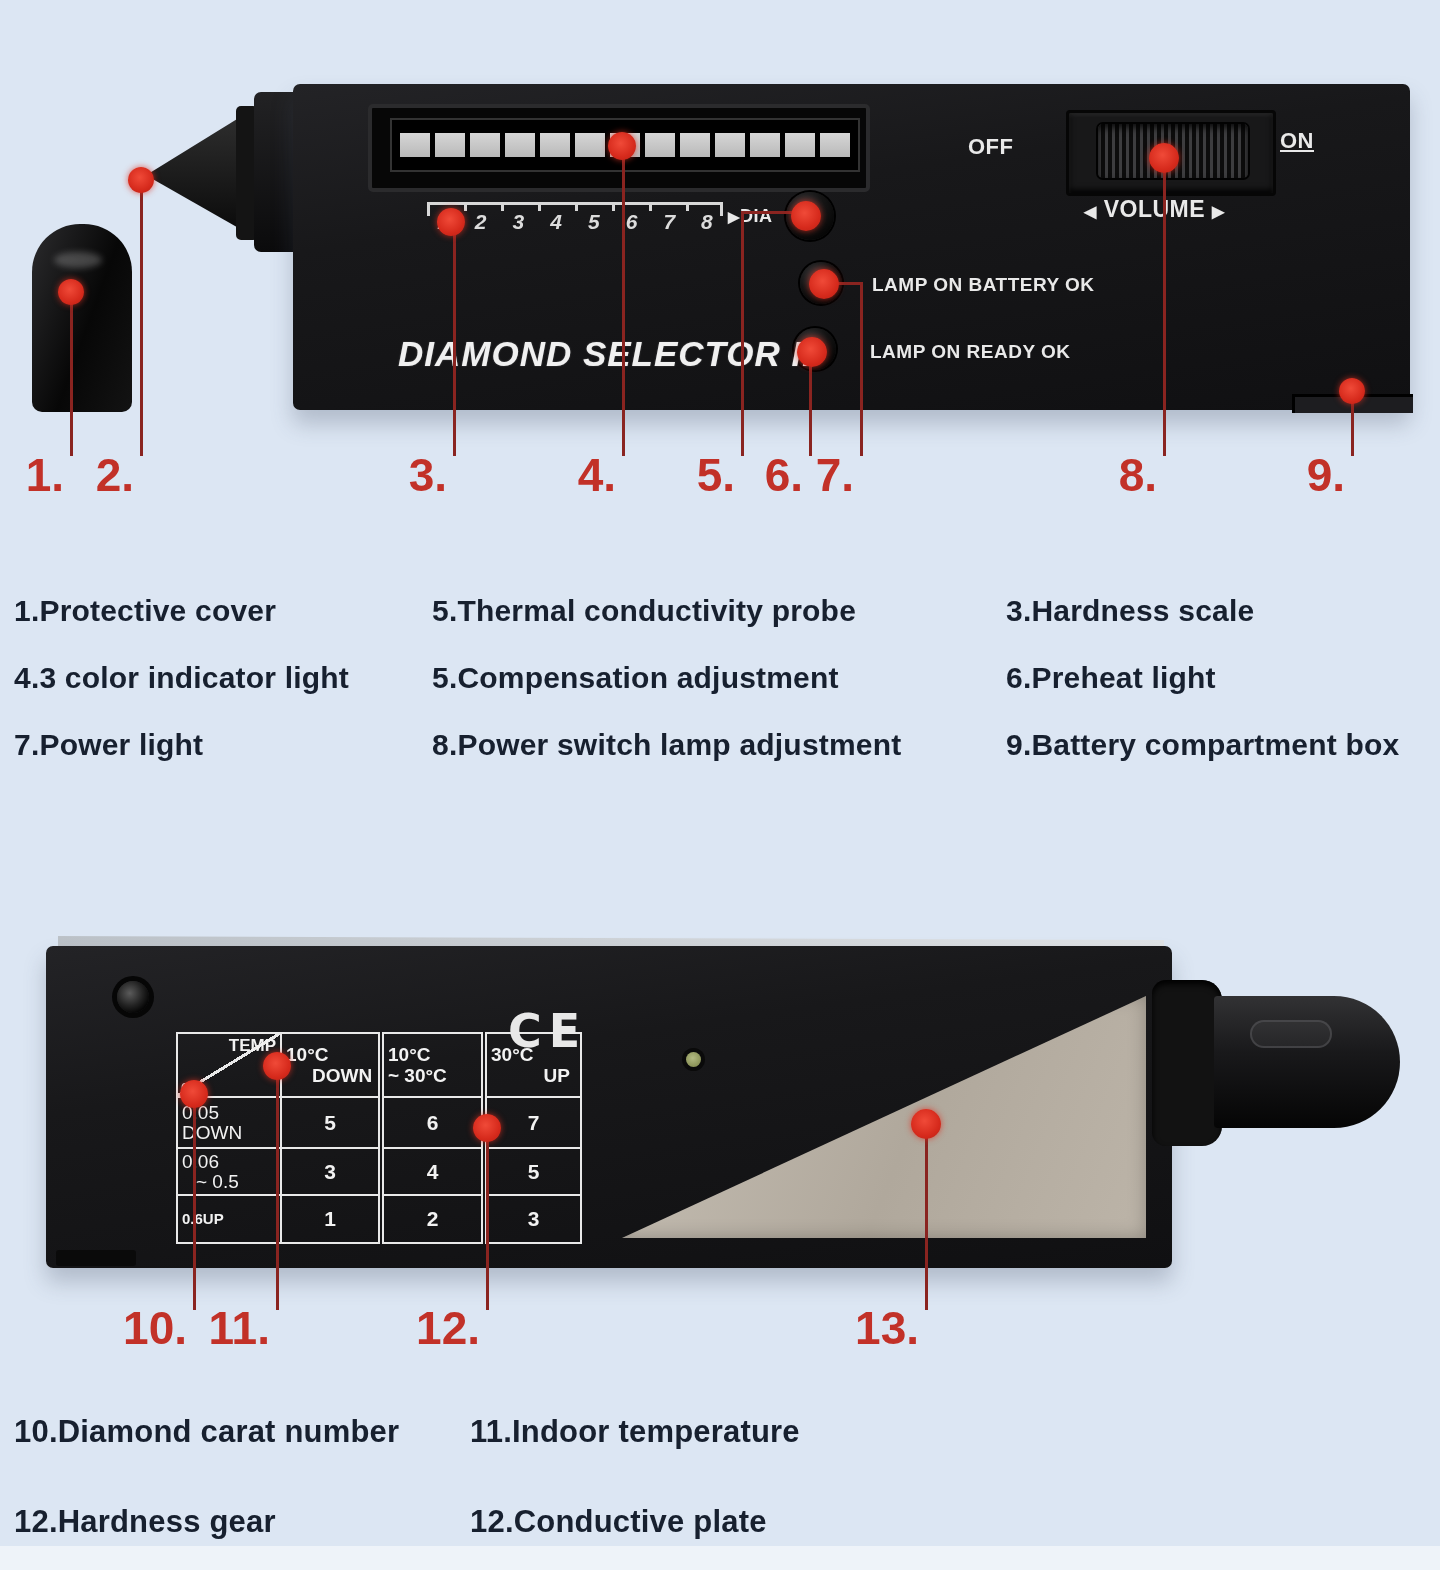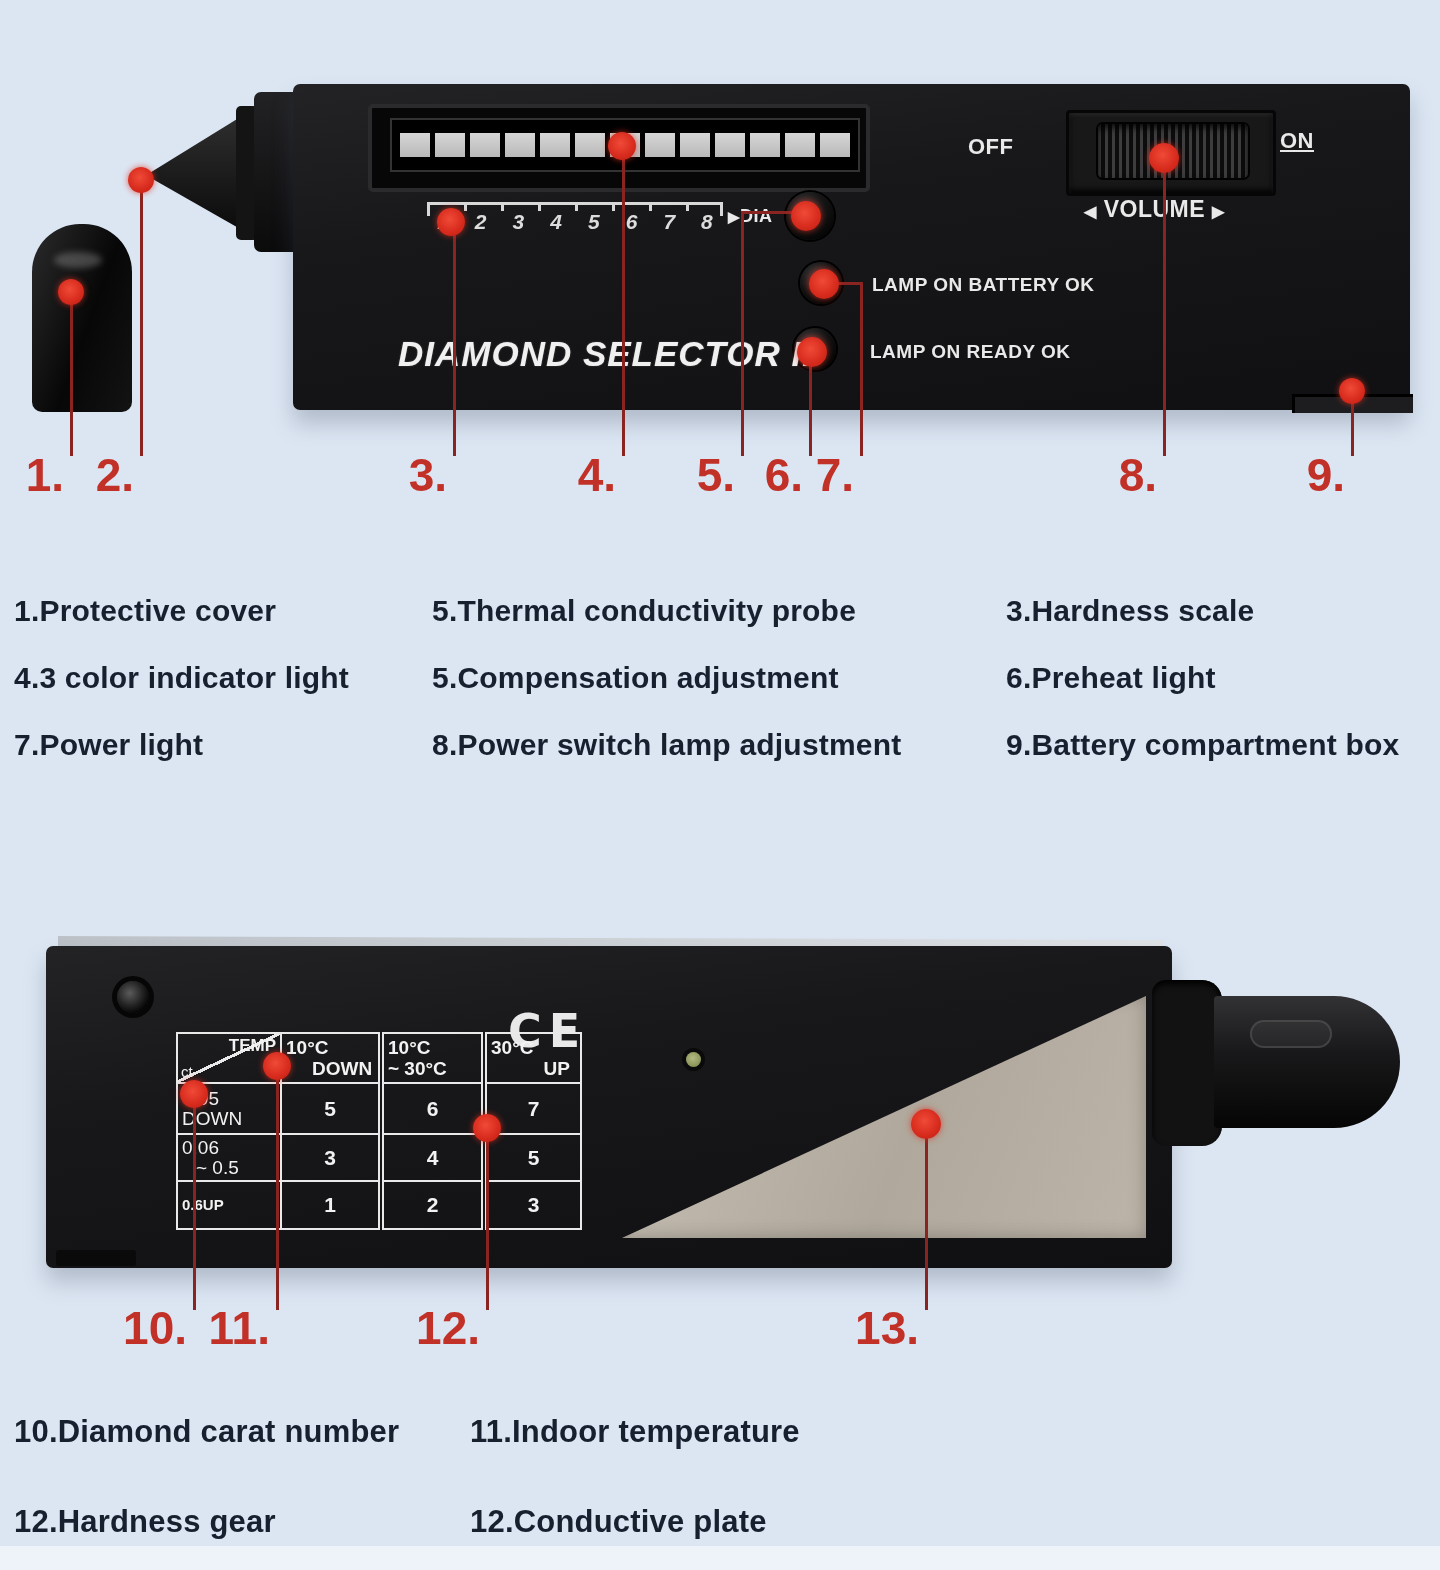--- a/index.html
+++ b/index.html
@@ -231,21 +231,21 @@
     <div class="abs barrel-slot" style="left:1250px;top:120px;width:78px;height:24px;"></div>
 
     <table class="temp abs" style="left:176px;top:132px;width:404px;height:196px;">
       <colgroup>
           <col style="width:104px">
           <col style="width:100px">
           <col style="width:103px">
           <col style="width:97px">
         </colgroup>
       <tbody>
-          <tr style="height:50px;">
+          <tr style="height:64px;">
         <td class="corner-cell">
           <span class="corner-temp">TEMP</span>
           <span class="corner-ct">ct</span>
         </td>
         <td>
           <span class="h-l1">10°C</span>
           <span class="h-l2 ind">DOWN</span>
         </td>
         <td class="sep">
           <span class="h-l1">10°C</span>

